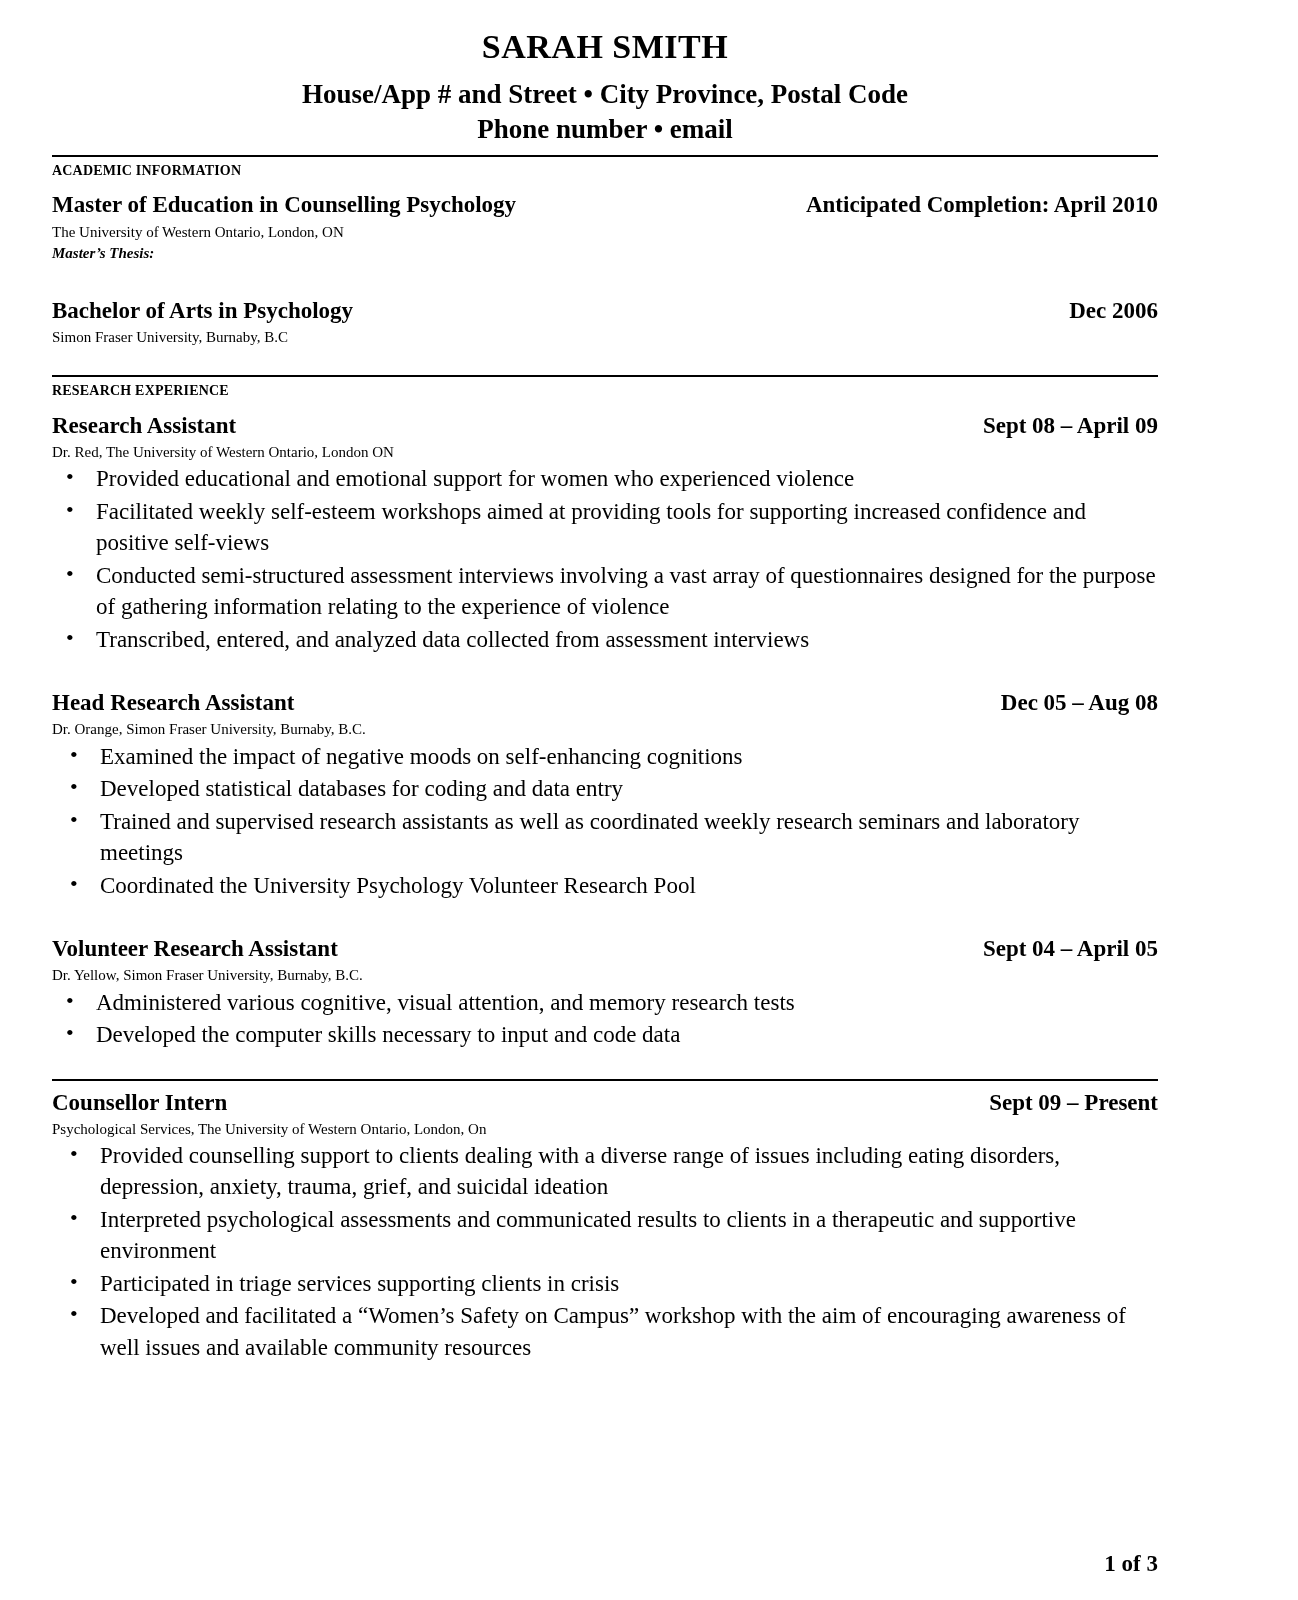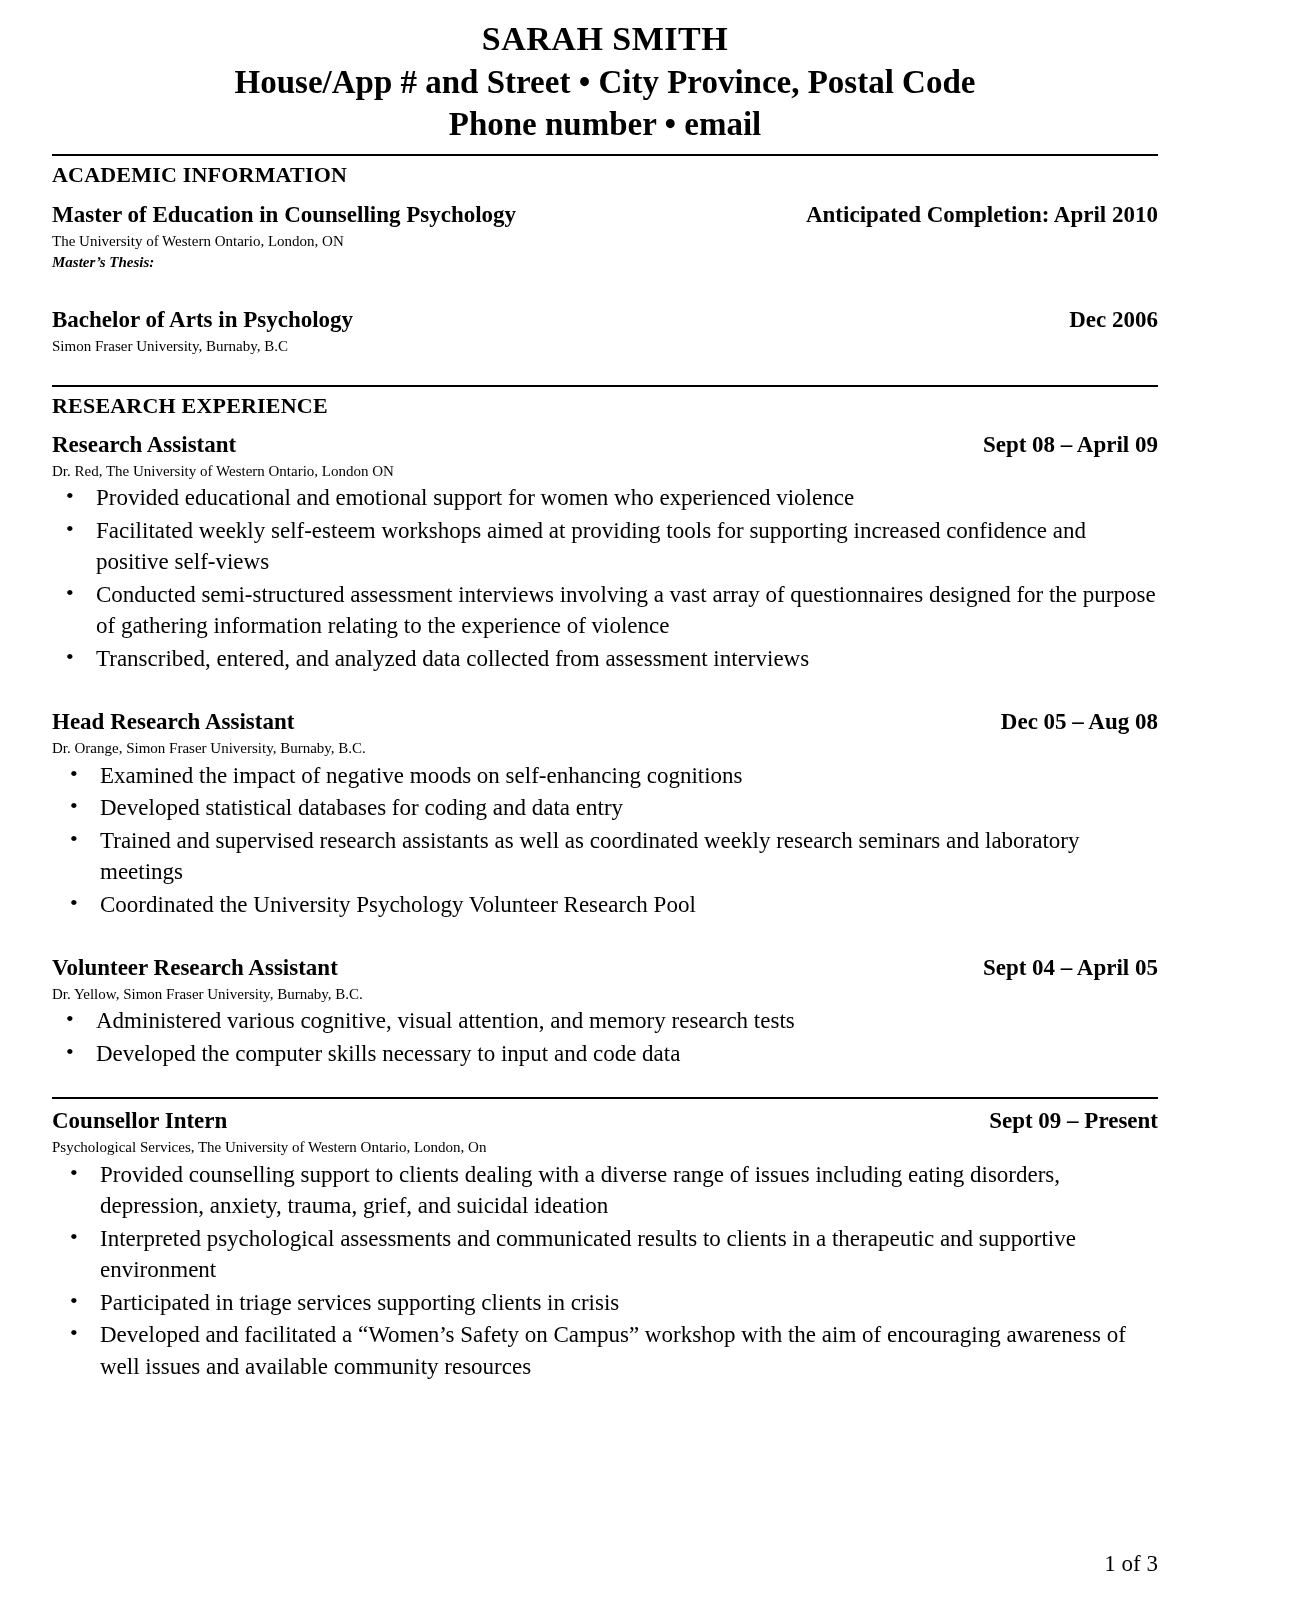--- a/index.html
+++ b/index.html
@@ -24,37 +24,37 @@
   
   .doc-header {
     text-align: center;
     padding-top: 8px;
   }
   .name {
     font-size: 34px;
     font-weight: bold;
     letter-spacing: 0.5px;
     line-height: 1.25;
-    margin: 0;
+    margin: 8px;
   }
   .contact-line {
-    font-size: 33px;
+    font-size: 27px;
     font-weight: bold;
     line-height: 1.3;
     margin: 0;
   }
   
   .rule {
     border: 0;
     border-top: 2px solid #000;
     margin: 8px 0 6px 0;
     width: 100%;
   }
   .section-title {
-    font-size: 22px;
+    font-size: 14px;
     font-weight: bold;
     letter-spacing: 0.2px;
     margin: 0 0 10px 0;
     line-height: 1.2;
   }
   
   .entry {
     margin-bottom: 6px;
   }
   .entry-head {
@@ -106,20 +106,21 @@
     left: 18px;
   }
   .gap-sm { height: 14px; }
   .gap-md { height: 26px; }
   .footer {
     position: absolute;
     right: 140px;
     bottom: 22px;
     font-size: 23px;
     line-height: 1.2;
+    font-weight: bold;
   }
 </style>
 </head>
 <body>
 
 <div class="page">
 
   <div class="doc-header">
     <div class="name">SARAH SMITH</div>
     <div class="contact-line">House/App # and Street • City Province, Postal Code</div>

